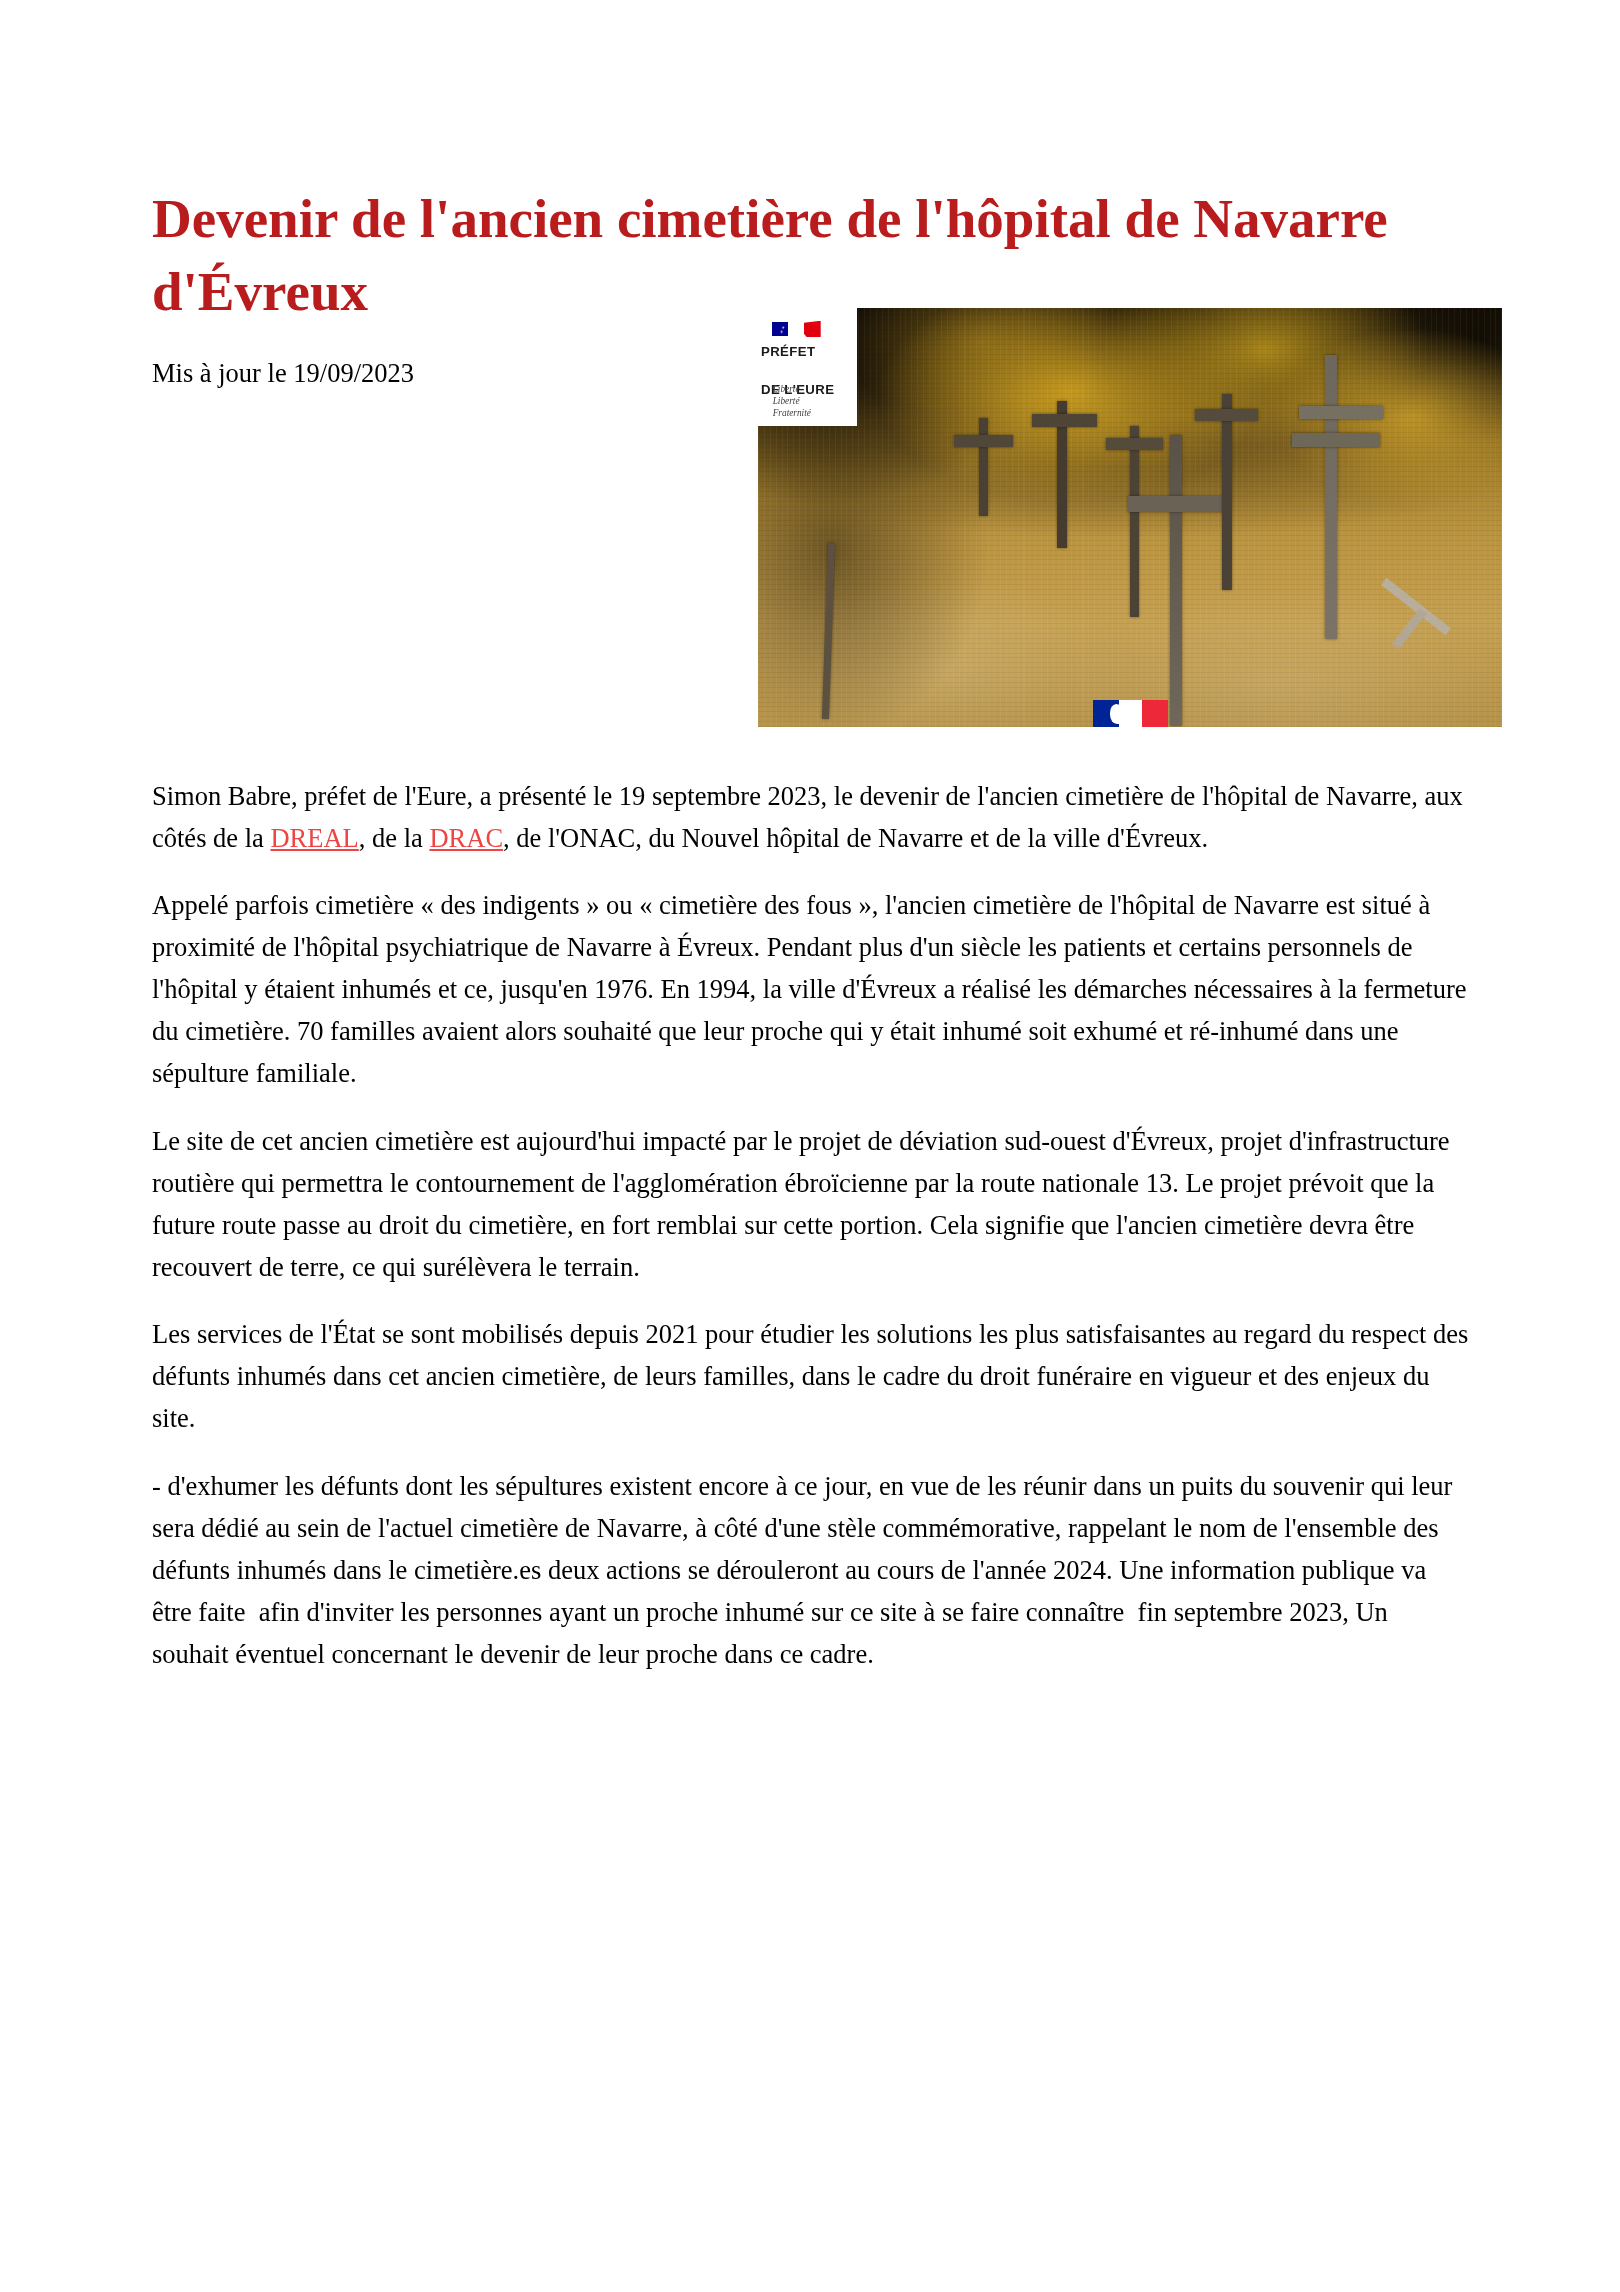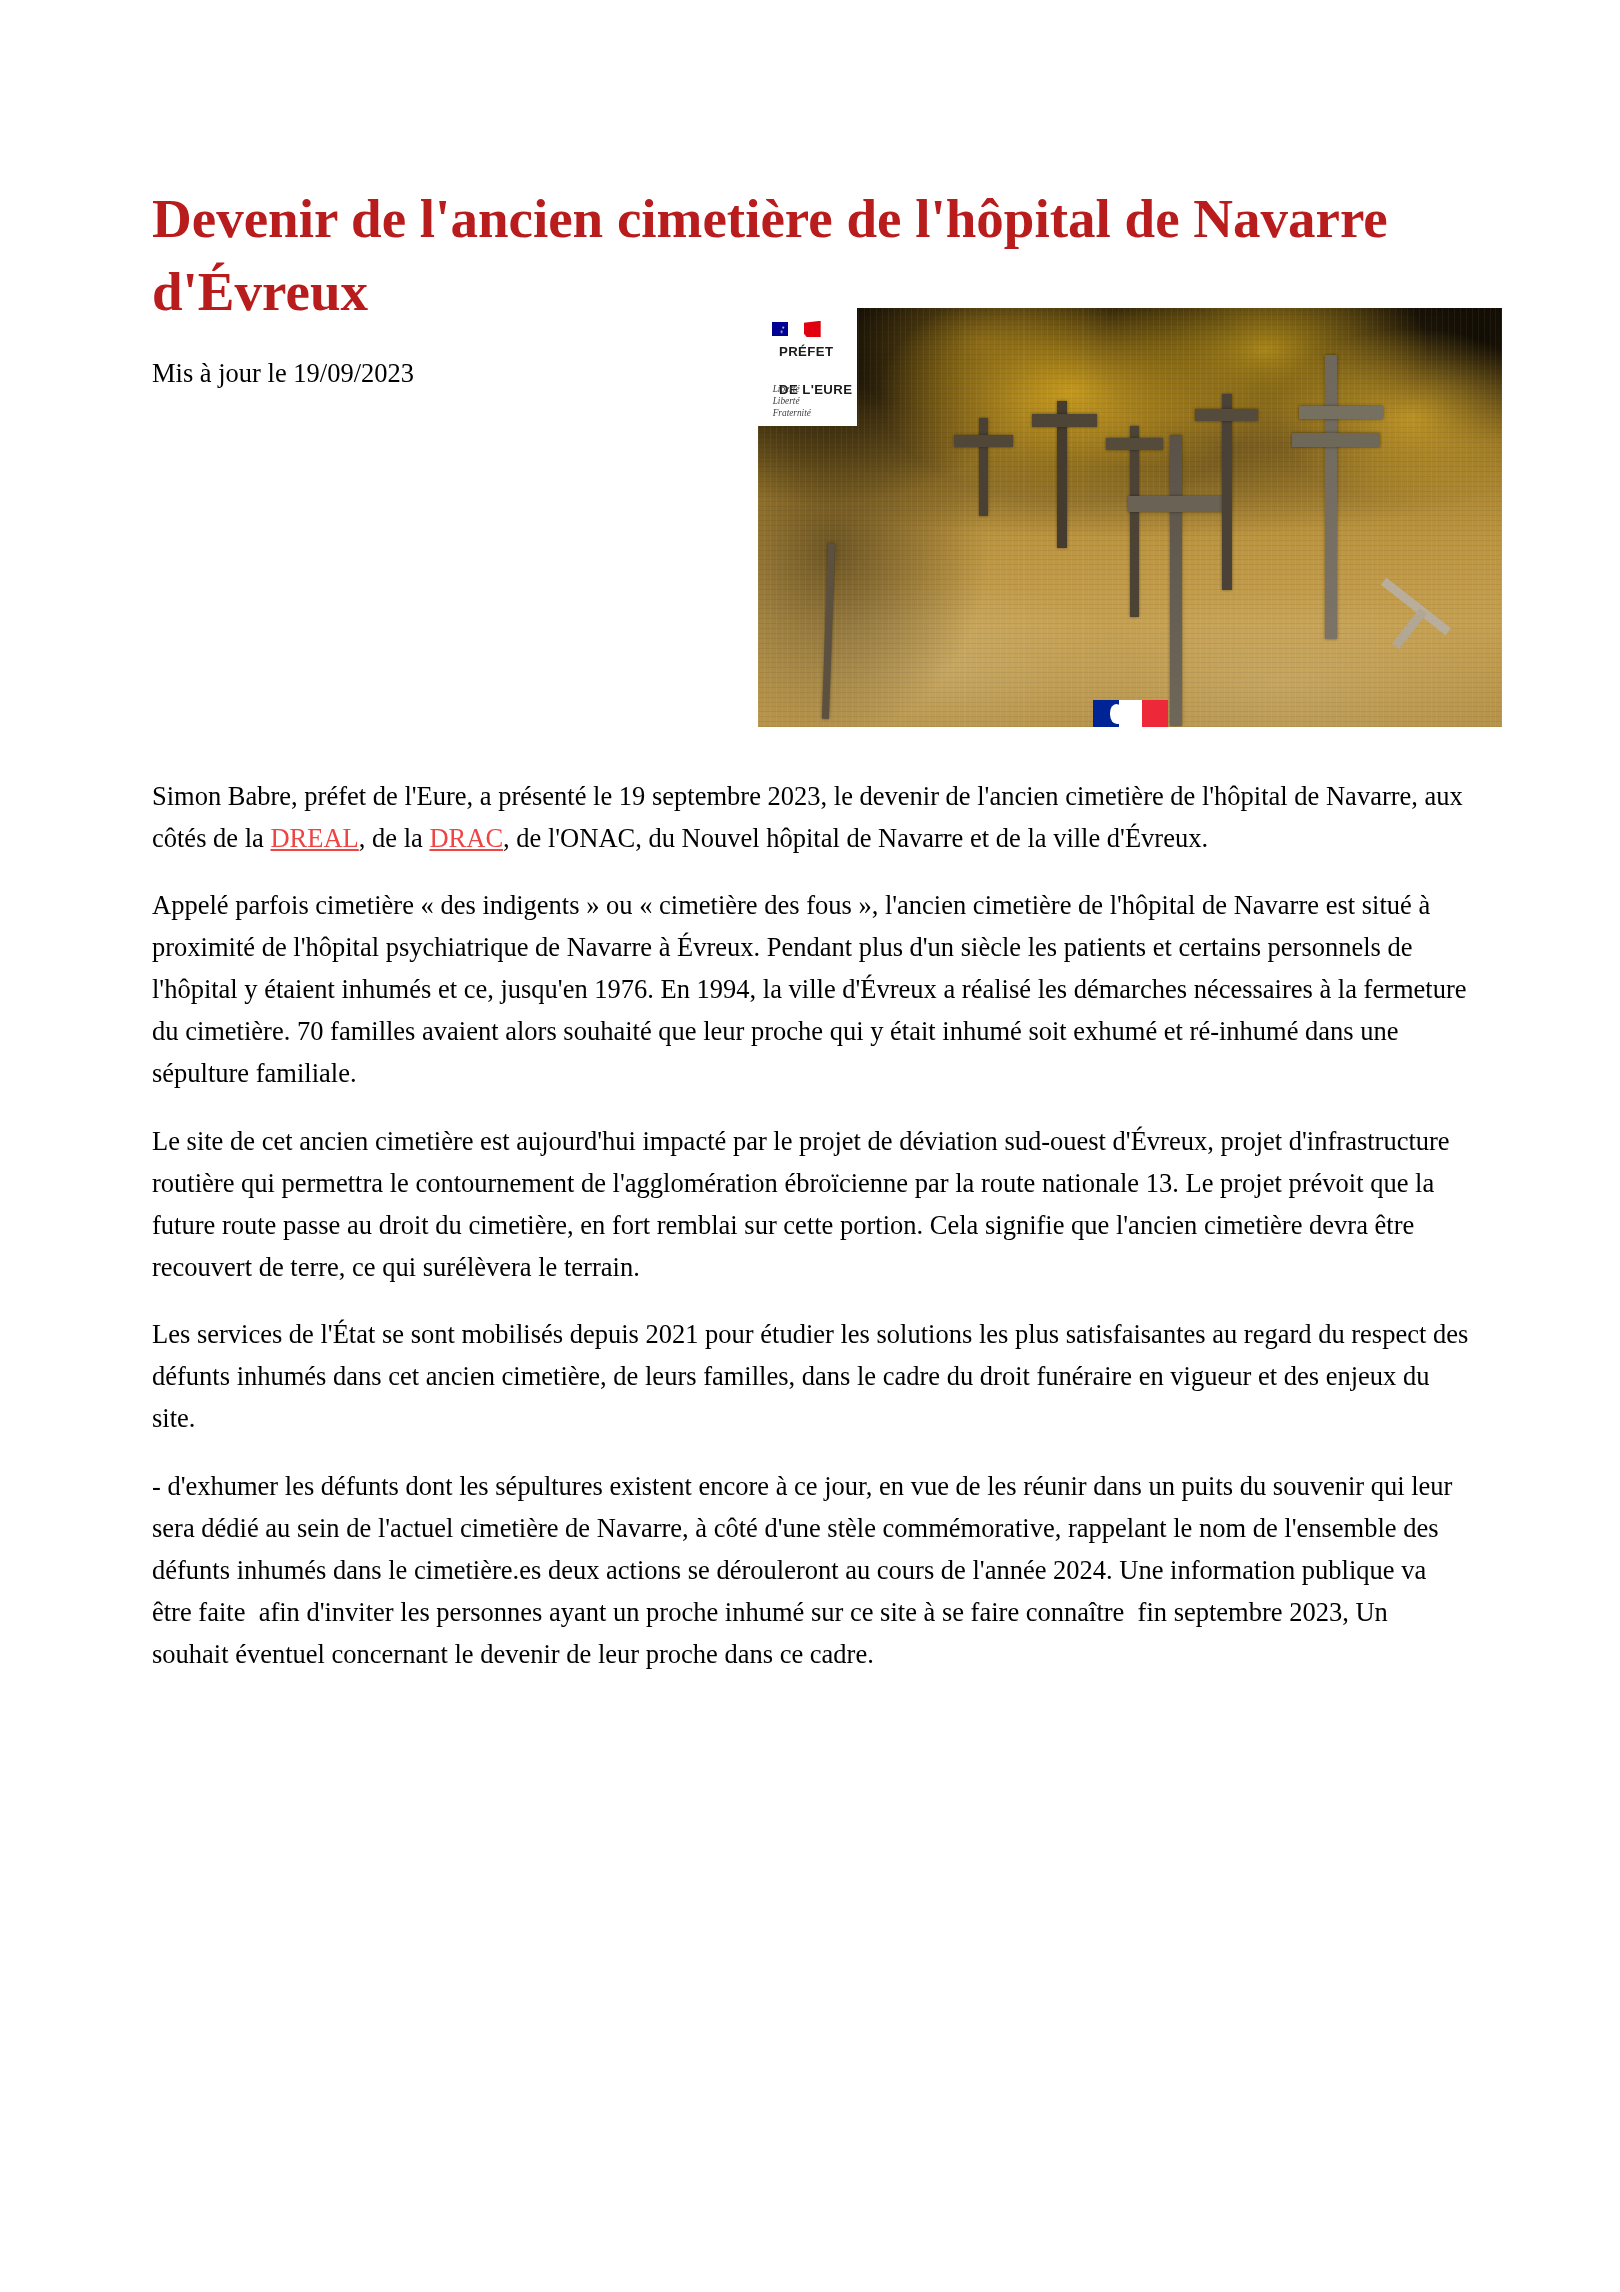--- a/index.html
+++ b/index.html
@@ -55,21 +55,21 @@
     position:absolute;left:0;top:0;width:99px;height:118px;background:#fff;
     font-family:"Liberation Sans","DejaVu Sans",sans-serif;
   }
   .logo-flag{position:absolute;left:13.7px;top:12.7px;width:49px;height:16.7px;}
   .logo-flag .b{position:absolute;left:0;top:1px;width:16.7px;height:14.7px;background:#000091;
      background-image:radial-gradient(2px 2px at 70% 40%, rgba(255,255,255,.9), transparent 80%),
                       radial-gradient(2px 2.9px at 60% 70%, rgba(255,255,255,.7), transparent 80%);}
   .logo-flag .r{position:absolute;right:0;top:0;width:16.7px;height:16.7px;background:#E1000F;
      clip-path:polygon(0 12%,100% 0,100% 100%,18% 100%,0 78%);}
   .logo-line{color:#1a1a1a;font-weight:bold;font-size:13.2px;line-height:15.7px;letter-spacing:0.4px;
-     position:absolute;left:21px;white-space:nowrap;}
+     position:absolute;left:3px;white-space:nowrap;}
   .logo-line1{top:36px;}
   .logo-line2{top:53px;margin-top:21px;}
   .motto{position:absolute;left:14.7px;top:76px;font-family:"Liberation Serif",serif;
      font-style:italic;font-size:9.3px;line-height:11.8px;color:#3c3c3c;}
   
   .photo-flag{position:absolute;left:335px;top:392px;width:74px;height:26.5px;}
   .photo-flag .fb{position:absolute;left:0;top:0;width:25.5px;height:26.5px;background:#002395;}
   .photo-flag .fw{position:absolute;left:25.5px;top:0;width:23.5px;height:26.5px;background:#ffffff;}
   .photo-flag .fr{position:absolute;left:49px;top:0;width:25.5px;height:26.5px;background:#ED2939;}
   .photo-flag .marianne{position:absolute;left:16.7px;top:3.9px;width:14.7px;height:20.6px;background:#ffffff;

